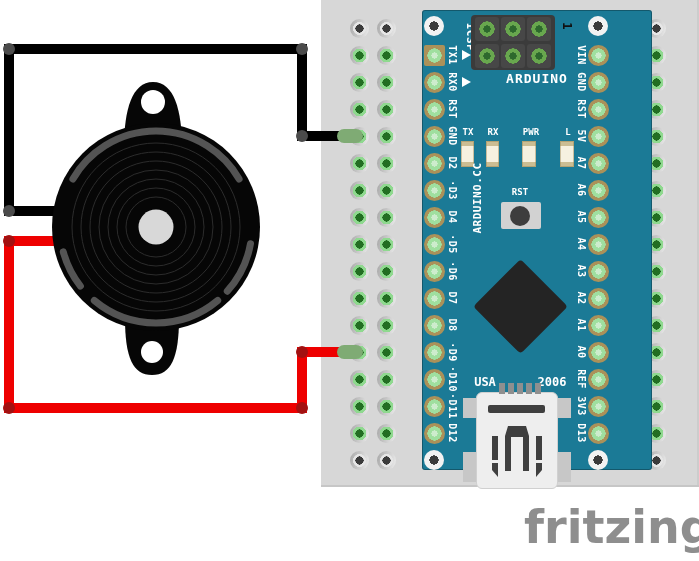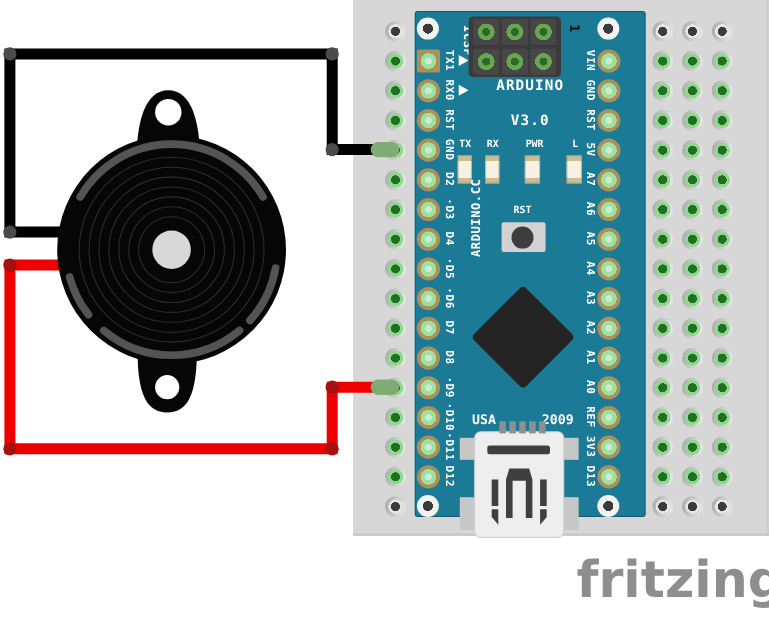--- a/index.html
+++ b/index.html
@@ -1,21 +1,21 @@
 <!DOCTYPE html>
 <html><head>
 <meta charset="utf-8">
 <style>
   html,body{margin:0;padding:0;background:#fff;}
   .stage{position:relative;width:699px;height:561px;background:#fff;overflow:hidden;
          font-family:"DejaVu Sans Mono",monospace;}
   .breadboard{position:absolute;left:321px;top:0;width:378px;height:487px;
               box-shadow:inset 0 -2px 0 #c6c6c6, inset -2px 0 0 #cccccc;}
-  .nano{position:absolute;left:377px;top:10px;width:210px;height:460px;border-radius:3px;
-        box-shadow:inset 0 0 0 1px rgba(0,0,0,.28);}
+  .nano{position:absolute;left:422px;top:10px;width:210px;height:460px;border-radius:3px;
+        box-shadow:inset 0 0 0 1px rgba(0,0,0,.28);padding-left:20px;}
   .lbl{position:absolute;color:#fff;font:bold 10px/10px "DejaVu Sans Mono",monospace;
        letter-spacing:.5px;white-space:nowrap;transform:translate(-50%,-50%) rotate(90deg);}
   .lbl-ccw{transform:translate(-50%,-50%) rotate(-90deg);}
   .title-line{position:absolute;left:0;width:100%;text-align:center;color:#fff;
               font:bold 13px/13px "DejaVu Sans Mono",monospace;letter-spacing:1px;}
   .small-lbl{position:absolute;color:#fff;font:bold 9px/9px "DejaVu Sans Mono",monospace;
              transform:translate(-50%,-50%);white-space:nowrap;}
   .tri{position:absolute;width:0;height:0;border-top:5px solid transparent;
        border-bottom:5px solid transparent;border-left:9px solid #fff;}
   .led{position:absolute;width:13px;height:26px;
@@ -126,21 +126,20 @@
       <div style="position: absolute; left: 298.5px; top: 450.5px; width: 19px; height: 19px; border-radius: 50%; background: radial-gradient(circle, rgb(59, 59, 59) 0px, rgb(59, 59, 59) 4px, rgb(230, 230, 230) 4.2px, rgb(230, 230, 230) 6.3px, rgba(0, 0, 0, 0) 6.5px), linear-gradient(100deg, rgb(168, 168, 168), rgb(236, 236, 236));"></div>
       <div style="position: absolute; left: 325.5px; top: 450.5px; width: 19px; height: 19px; border-radius: 50%; background: radial-gradient(circle, rgb(59, 59, 59) 0px, rgb(59, 59, 59) 4px, rgb(230, 230, 230) 4.2px, rgb(230, 230, 230) 6.3px, rgba(0, 0, 0, 0) 6.5px), linear-gradient(100deg, rgb(168, 168, 168), rgb(236, 236, 236));"></div>
     </div>
 
   <div class="nano" style="background: rgb(27, 122, 150);">
 
     <div class="lbl" style="left:48px;top:27px;font-size:11px;">ICSP</div>
     <div class="lbl" style="left:145px;top:16px;color:#101010;font-size:12px;">1</div>
 
     <div class="title-line" style="top:62px;">ARDUINO</div>
-    <div class="title-line" style="top:94px;">V3.0</div>
 
     <div class="tri" style="left:40px;top:40px;"></div>
     <div class="tri" style="left:40px;top:67px;"></div>
 
     <div class="small-lbl" style="left:46px;top:122px;">TX</div>
     <div class="small-lbl" style="left:71px;top:122px;">RX</div>
     <div class="small-lbl" style="left:109px;top:122px;">PWR</div>
     <div class="small-lbl" style="left:146px;top:122px;">L</div>
 
     <div class="led" style="left:39px;top:131px;"></div>
@@ -150,21 +149,21 @@
 
     <div class="lbl lbl-ccw" style="left:56px;top:188px;font-size:11px;">ARDUINO.CC</div>
 
     <div class="small-lbl" style="left:98px;top:182px;">RST</div>
     <div class="rst-btn"></div>
     <div class="rst-dot"></div>
 
     <div class="chip"></div>
 
     <div class="small-lbl" style="left:63px;top:372px;font-size:12px;">USA</div>
-    <div class="small-lbl" style="left:130px;top:372px;font-size:12px;">2009</div>
+    <div class="small-lbl" style="left:130px;top:372px;font-size:12px;">2006</div>
 
     <div class="flange" style="left:41px;top:388px;height:20px;"></div>
     <div class="flange" style="left:135px;top:388px;height:20px;"></div>
     <div class="flange" style="left:41px;top:442px;height:30px;"></div>
     <div class="flange" style="left:135px;top:442px;height:30px;"></div>
 
     <div class="usb-body">
       <svg width="80" height="95" viewBox="0 0 80 95">
         <rect x="11" y="12" width="57" height="8" rx="2" fill="#3f3f3f"></rect>
         <path d="M31,33 L49,33 L52,43 L52,78 L46,78 L46,44 L34,44 L34,78 L28,78 L28,43 Z" fill="#3f3f3f"></path>

